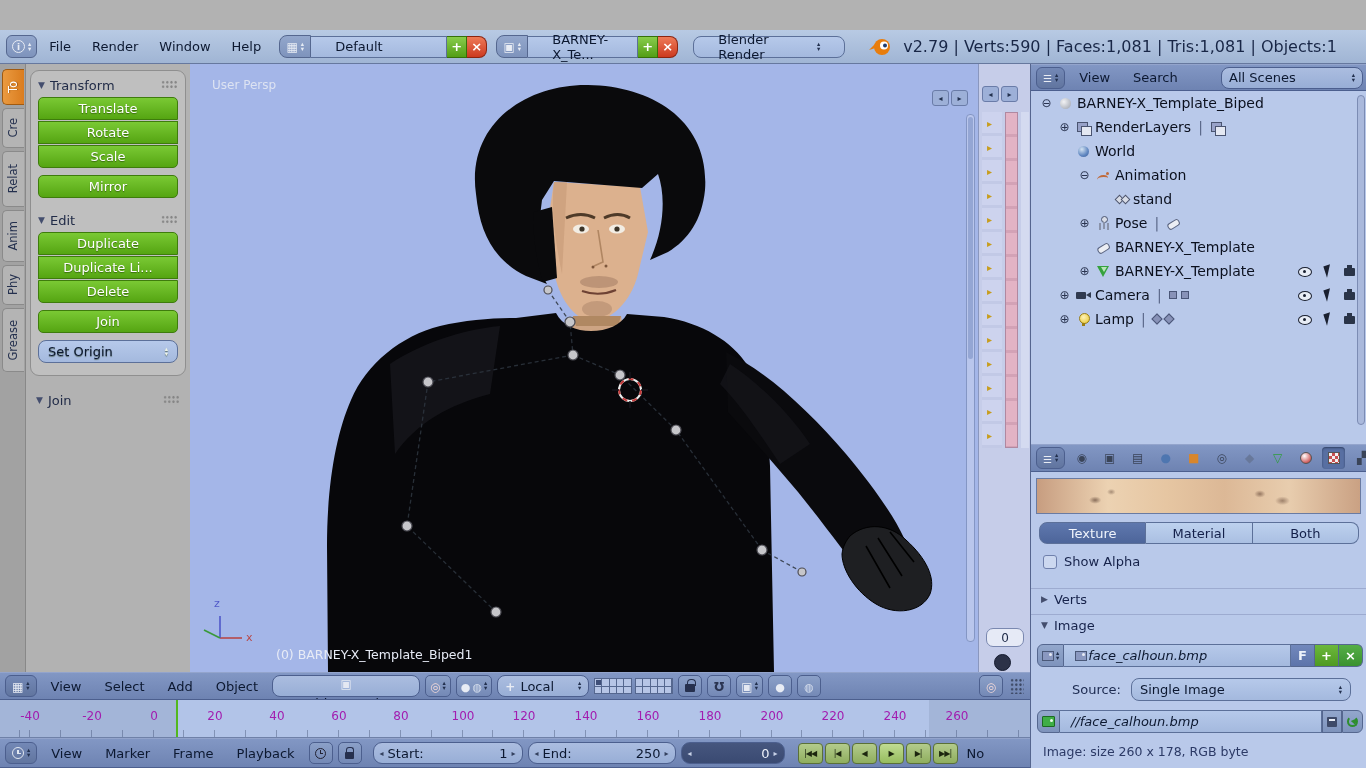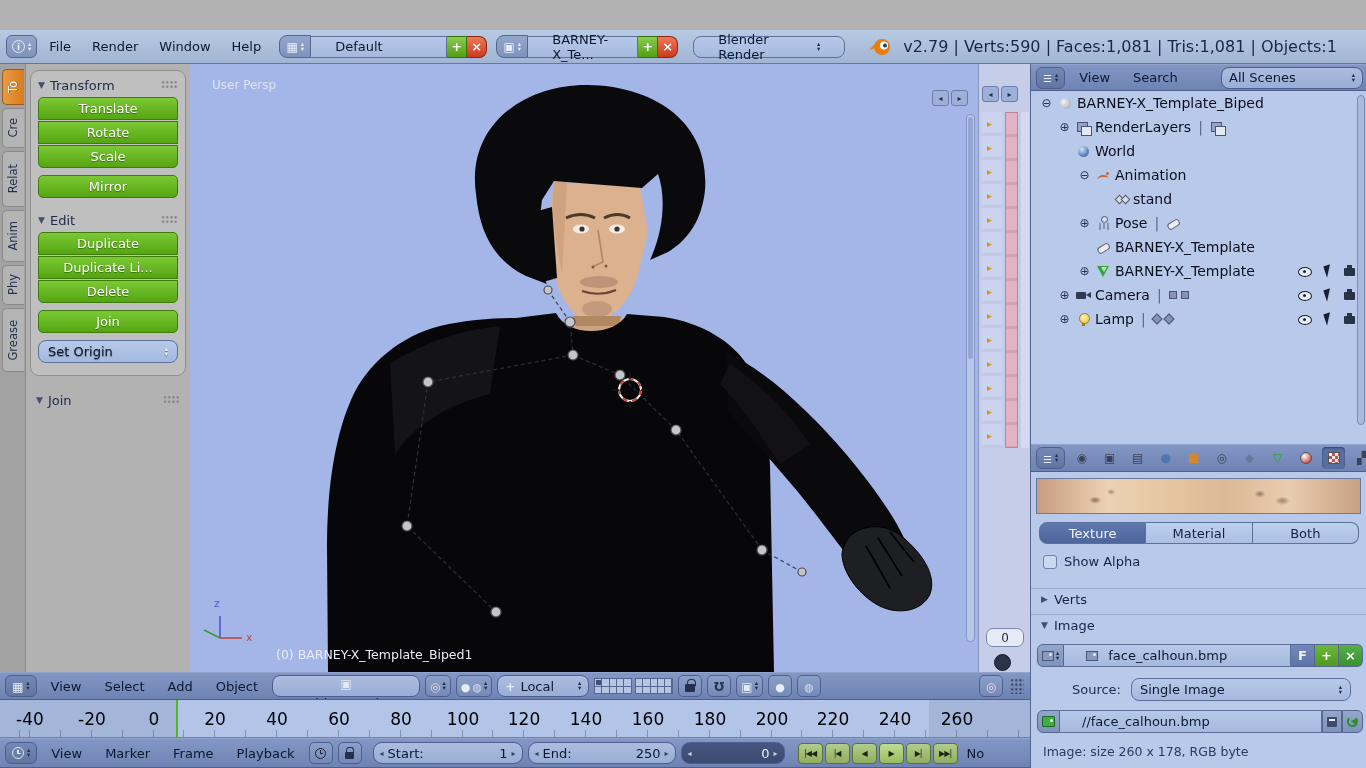--- a/index.html
+++ b/index.html
@@ -96,21 +96,21 @@
 .lgrid{width:38px;height:16px;border:1px solid #55678f;background-color:#b6c5e6;background-image:repeating-linear-gradient(90deg,transparent 0 6.3px,#55678f 6.3px 7.3px),linear-gradient(transparent 0 7px,#55678f 7px 8px,transparent 8px);position:relative;}
 .lgrid.on::after{content:"";position:absolute;left:1px;top:1px;width:5px;height:5px;background:#3e4e78;}
 .ic-lock{width:10px;height:8px;background:#26304e;border-radius:1px;position:relative;margin-top:4px;}
 .ic-lock::before{content:"";position:absolute;left:1.4px;top:-5px;width:7px;height:6px;border:1.6px solid #26304e;border-bottom:none;border-radius:4px 4px 0 0;}
 .g-mag{display:inline-block;transform:rotate(180deg);color:#2a3450;font-weight:bold;font-size:12px;}
 .g-mag::before{content:"\03a9";}
 .grip2{width:14px;height:16px;background-image:radial-gradient(#3c4864 1px,transparent 1.3px);background-size:4.2px 4.5px;margin:0 6px 0 2px;}
 
 .vheader{left:0;top:672px;width:1030px;height:28px;}
 .ruler{left:0;top:700px;width:1030px;height:38px;background:#b2c4e8;border-bottom:1px solid #6f81a8;overflow:hidden;}
-.tick{position:absolute;top:9px;width:44px;text-align:center;font-size:17px;color:#000000;}
+.tick{position:absolute;top:9px;width:44px;text-align:center;font-size:12px;color:#a21caf;}
 .minorticks{position:absolute;left:0;right:0;bottom:0;height:7px;background-image:repeating-linear-gradient(90deg,rgba(70,85,120,.45) 0 1px,transparent 1px 30.9px);background-position-x:29px;}
 .shadeL{position:absolute;left:0;top:0;bottom:0;width:178px;background:rgba(40,50,80,.10);}
 .shadeR{position:absolute;left:929px;top:0;bottom:0;right:0;background:rgba(40,50,80,.10);}
 .cfline{position:absolute;left:176px;top:0;bottom:0;width:2px;background:#52b81e;}
 .theader{left:0;top:738px;width:1030px;height:30px;}
 .numfld{background:linear-gradient(180deg,#abbde0,#98aed6);border:1px solid #4c5f8e;border-radius:9px;height:22px;display:flex;align-items:center;padding:0 6px;gap:4px;font-size:13px;color:#0c1830;}
 .numfld .sp{font-size:8px;color:#33405e;}
 .numfld .val{margin-left:auto;}
 .numfld.dark{background:linear-gradient(180deg,#46567e,#3a4a72);color:#eef2fa;}
 .numfld.dark .sp{color:#c8d2e8;}
@@ -184,21 +184,21 @@
 .seg:last-child{border-radius:0 8px 8px 0;}
 .seg.active{background:linear-gradient(180deg,#5f78ae,#4d659a);color:#f0f4fc;}
 .alpharow{position:absolute;left:12px;top:82px;display:flex;align-items:flex-end;gap:7px;}
 .chk{width:14px;height:14px;background:#ccd8f0;border:1px solid #6f80ac;border-radius:3px;}
 .prow-hd{position:absolute;left:0;width:336px;height:21px;display:flex;align-items:center;gap:6px;padding:0 10px;border-top:1px solid #9dabd0;}
 .prow-hd.closed::before{content:"\25b6";font-size:9px;color:#444e6e;}
 .prow-hd.open::before{content:"\25bc";font-size:9px;color:#444e6e;}
 .dbrow{position:absolute;left:6px;top:172px;display:flex;align-items:center;width:326px;}
 .fbtn{height:23px;border:1px solid #55678f;background:linear-gradient(180deg,#93a7cc,#7e93bc);display:flex;align-items:center;justify-content:center;gap:2px;padding:0 4px;}
 .fbtn.first{border-radius:6px 0 0 6px;}
-.dbfld{flex:1;height:23px;background:linear-gradient(180deg,#b6c9ea,#a4b9de);border:1px solid #5c7099;border-left:none;display:flex;align-items:center;gap:10px;padding:0 22px;color:#0c1830;overflow:hidden;white-space:nowrap;}
+.dbfld{flex:1;height:23px;background:linear-gradient(180deg,#b6c9ea,#a4b9de);border:1px solid #5c7099;border-left:none;display:flex;align-items:center;gap:1px;padding:0 11px;color:#0c1830;overflow:hidden;white-space:nowrap;font-style:italic;}
 .fbtn.fuser{border-left:none;background:linear-gradient(180deg,#7288bc,#5d74aa);color:#eef2fa;font-weight:bold;width:24px;}
 .fbtn.gplus{border-left:none;background:linear-gradient(180deg,#6cb83c,#4e9a22);color:#fff;font-weight:bold;width:24px;}
 .fbtn.gplus::before{content:"+";}
 .fbtn.gx{border-left:none;background:linear-gradient(180deg,#55ae46,#3a9230);color:#fff;font-weight:bold;width:24px;border-radius:0 6px 6px 0;}
 .fbtn.gx::before{content:"\00d7";}
 .ic-photo{width:12px;height:10px;background:#8a98c0;border:1px solid #4a5878;position:relative;}
 .ic-photo::after{content:"";position:absolute;right:1px;top:1px;width:3px;height:3px;border-radius:50%;background:#e8ecf4;}
 .srcrow{position:absolute;left:0;top:206px;width:336px;display:flex;align-items:center;}
 .srclab{width:100px;text-align:right;padding-right:10px;color:#1c2a50;}
 .dd{height:23px;background:linear-gradient(180deg,#b6c9ea,#a4b9de);border:1px solid #5c7099;border-radius:8px;display:flex;align-items:center;padding:0 8px;gap:6px;color:#0c1830;}

